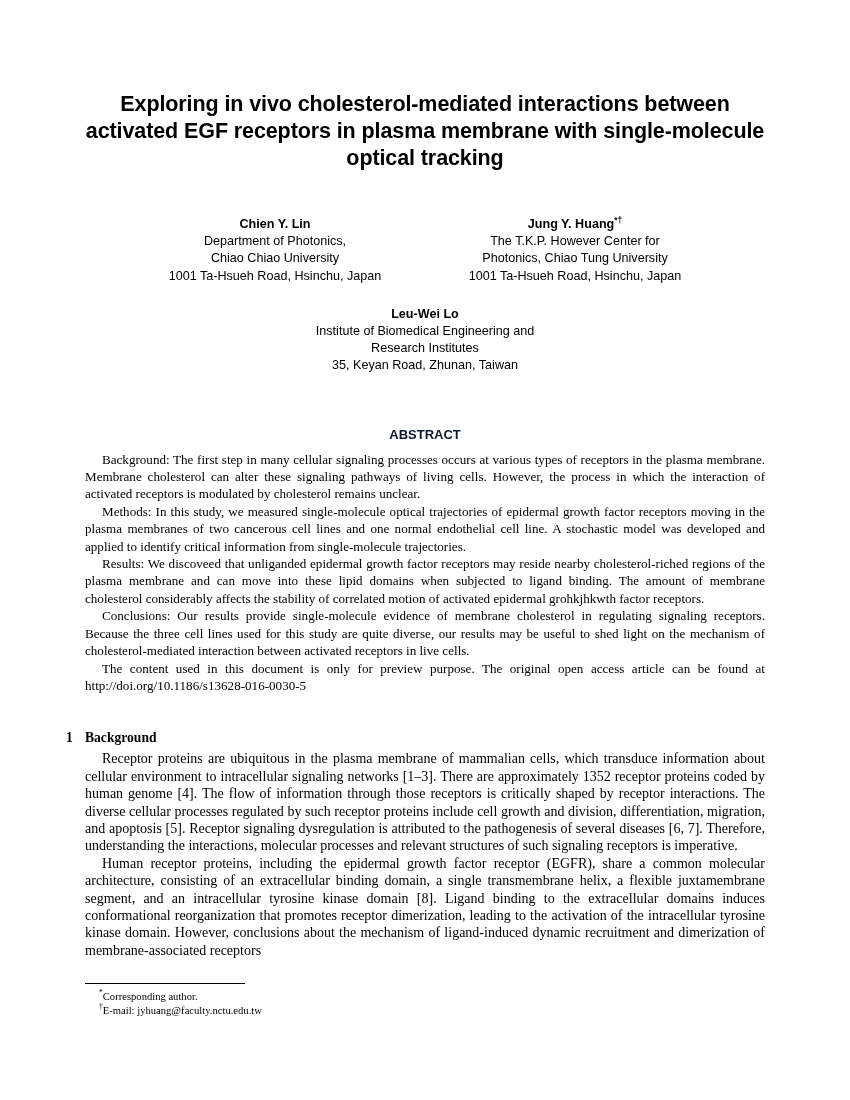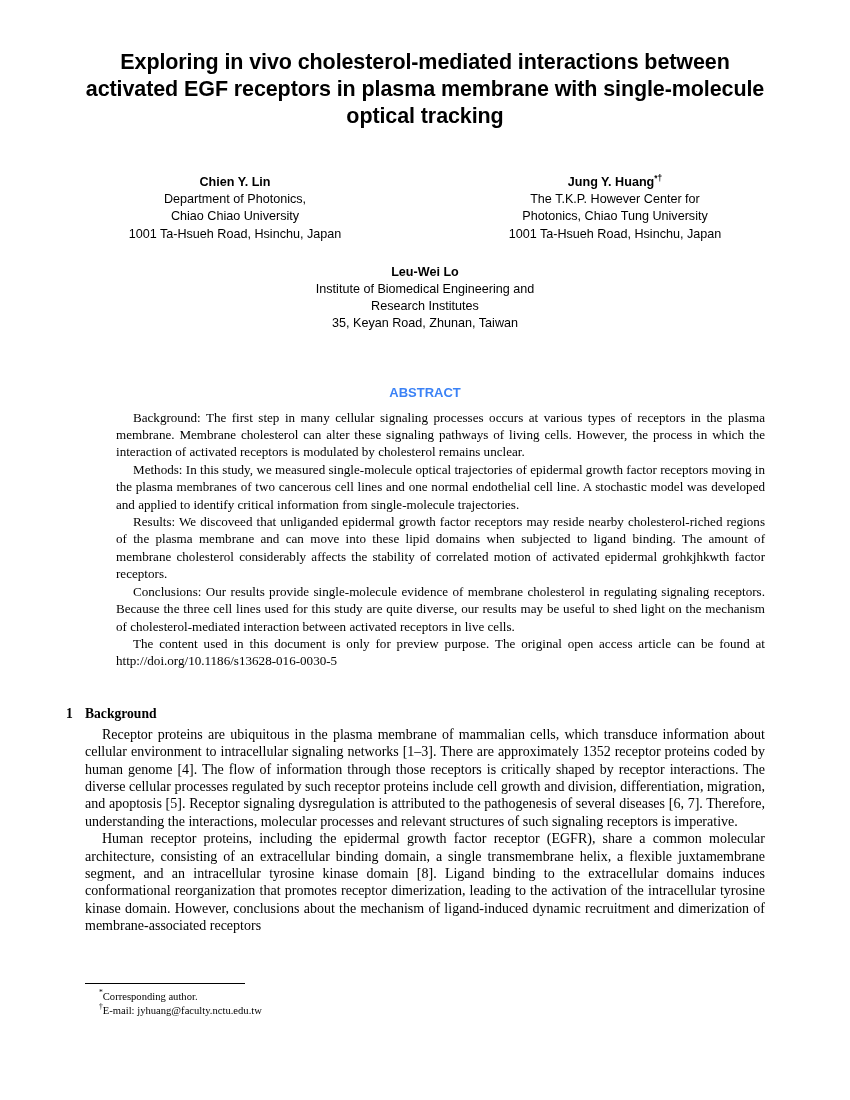--- a/index.html
+++ b/index.html
@@ -24,28 +24,28 @@
 
   
   .title {
     font-family: "Liberation Sans", sans-serif;
     font-weight: bold;
     font-size: 21.5px;
     line-height: 27px;
     text-align: center;
     color: #000000;
     margin: 0;
-    padding-top: 49px;
+    padding-top: 91px;
     letter-spacing: -0.1px;
   }
 
   
   .author-row {
     display: flex;
-    justify-content: space-between;
+    justify-content: center;
     padding-top: 44px;
   }
   .author-col {
     width: 300px;
     text-align: center;
     font-family: "Liberation Sans", sans-serif;
     font-size: 12.6px;
     line-height: 17.2px;
     color: #000000;
   }
@@ -71,30 +71,29 @@
   }
 
   
   .abstract-heading {
     font-family: "Liberation Sans", sans-serif;
     font-weight: bold;
     font-size: 13px;
     text-align: center;
     margin: 0;
     padding-top: 52px;
-    color: #3b82f6;
+    color: #0f172a;
   }
   .abstract-body {
     font-family: "Liberation Serif", serif;
     font-size: 13.1px;
     line-height: 17.4px;
     text-align: justify;
     color: #000000;
     margin-top: 9px;
-    margin-left: 31px;
   }
   .abstract-body p {
     margin: 0;
     text-indent: 17px;
   }
 
   
   .section-block {
     padding-top: 35px;
   }

